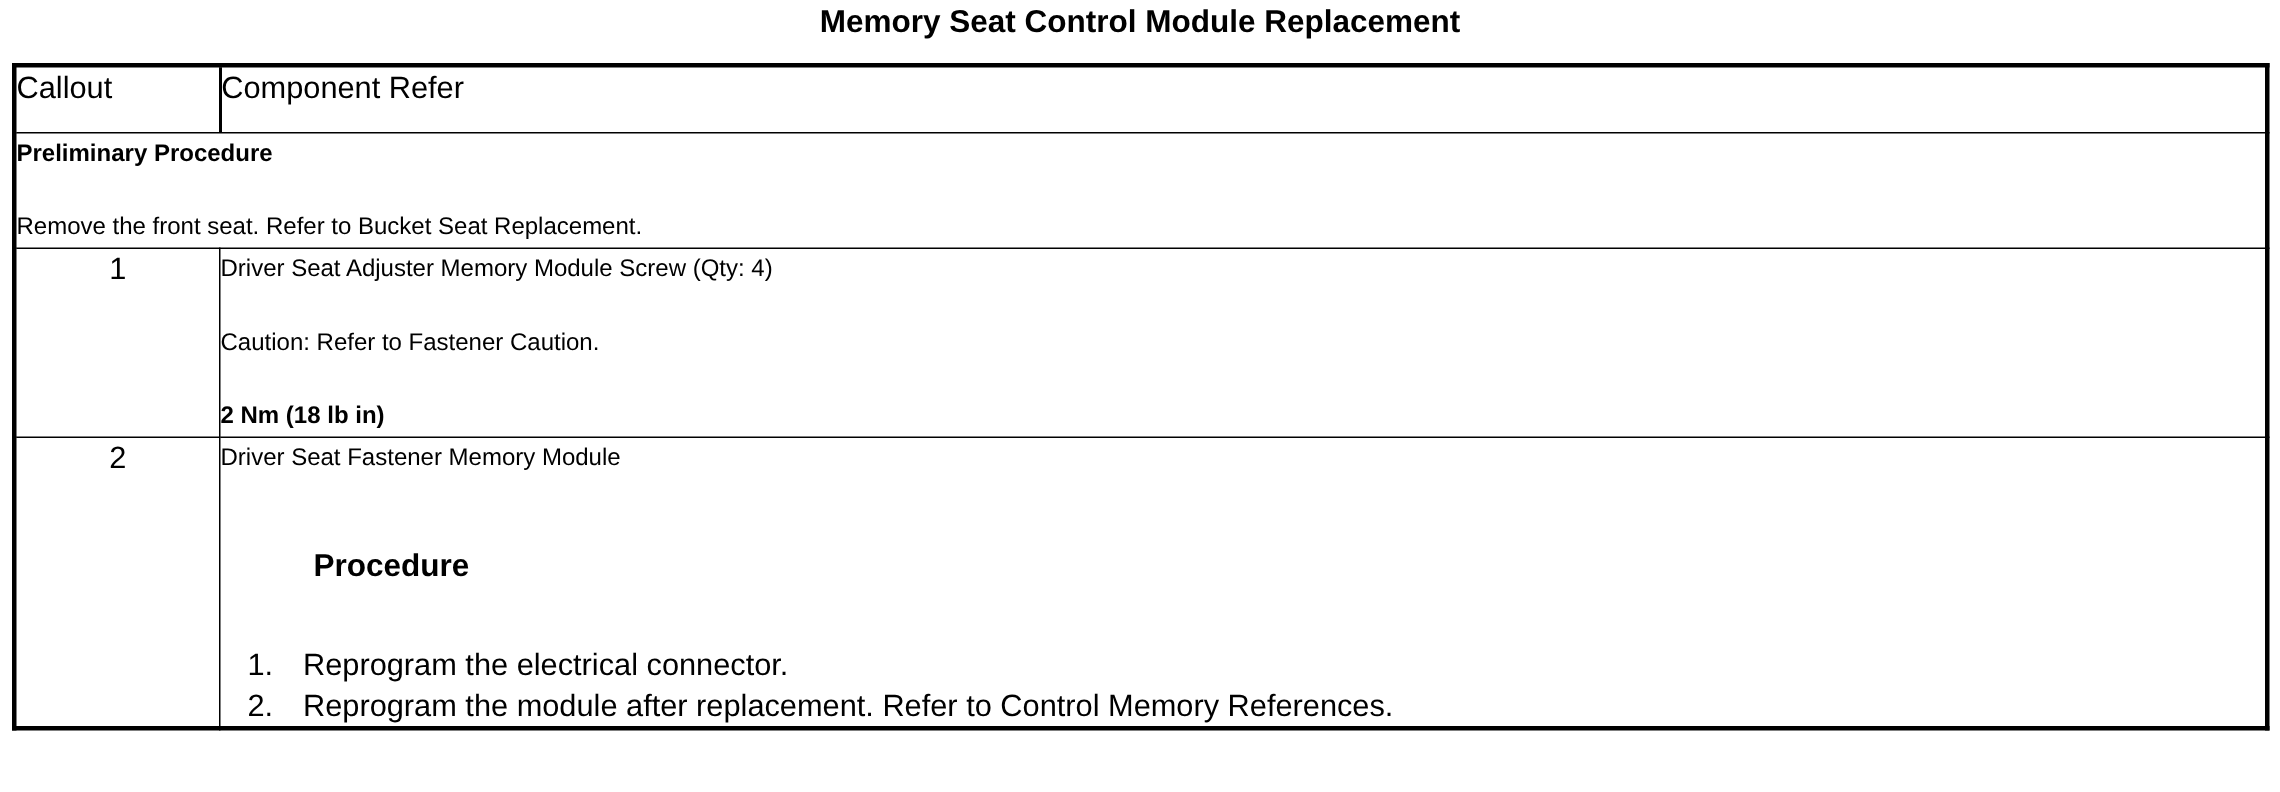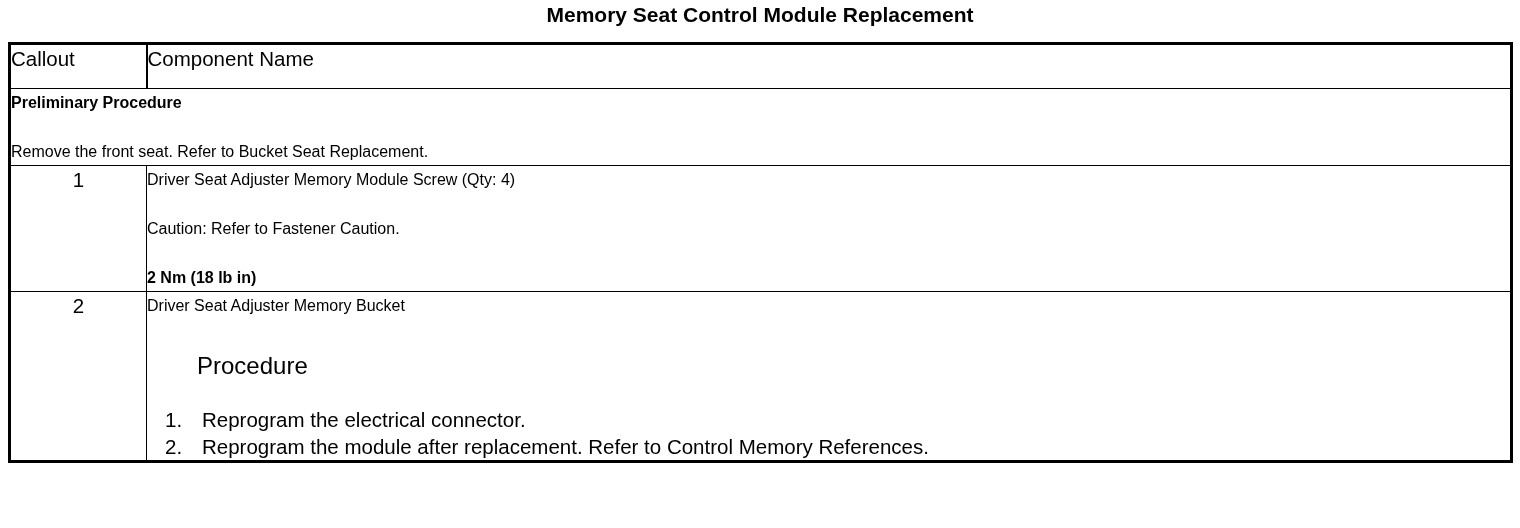--- a/index.html
+++ b/index.html
@@ -88,24 +88,24 @@
   .para.bold { font-weight: bold; }
   .gap-10 { height: 11px; }
   .gap-18 { height: 22px; }
   .gap-4 { height: 5px; }
 
   .row-pre td { padding-top: 7px; padding-bottom: 6px; }
   .row-one td { padding-top: 9px; padding-bottom: 10px; }
   .row-two td { padding-top: 9px; padding-bottom: 6px; }
 
   .sub-head {
-    margin: 0;
+    margin: 12px;
     padding-left: 50px;
-    font-weight: normal;
-    font-size: 24px;
+    font-weight: bold;
+    font-size: 21px;
     line-height: 27px;
   }
   ol.steps {
     margin: 0;
     padding: 0;
     list-style: none;
   }
   ol.steps li {
     display: block;
     position: relative;
@@ -132,21 +132,21 @@
 
   <div class="table-wrap">
     <table class="proc">
       <colgroup>
         <col class="c-callout">
         <col class="c-name">
       </colgroup>
       <thead>
         <tr>
           <th class="th-callout">Callout</th>
-          <th class="th-name">Component Name</th>
+          <th class="th-name">Component Refer</th>
         </tr>
       </thead>
       <tbody>
 
         <tr class="row-pre">
           <td class="full-cell" colspan="2">
             <p class="para bold">Preliminary Procedure</p>
             <div class="gap-18"></div>
             <p class="para">Remove the front seat. Refer to Bucket Seat Replacement.</p>
           </td>
@@ -159,21 +159,21 @@
             <div class="gap-18"></div>
             <p class="para"><span class="inline-bold">Caution:</span><span> Refer to Fastener Caution.</span></p>
             <div class="gap-18"></div>
             <p class="para bold">2 Nm (18 lb in)</p>
           </td>
         </tr>
 
         <tr class="row-two">
           <td class="callout-cell">2</td>
           <td class="name-cell">
-            <p class="para">Driver Seat Adjuster Memory Bucket</p>
+            <p class="para">Driver Seat Fastener Memory Module</p>
             <div class="gap-18"></div>
             <div class="gap-10"></div>
             <p class="sub-head">Procedure</p>
             <div class="gap-18"></div>
             <div class="gap-4"></div>
             <ol class="steps">
               <li>
                 <span class="num">1.</span>
                 <span>Reprogram the electrical connector.</span>
               </li>

